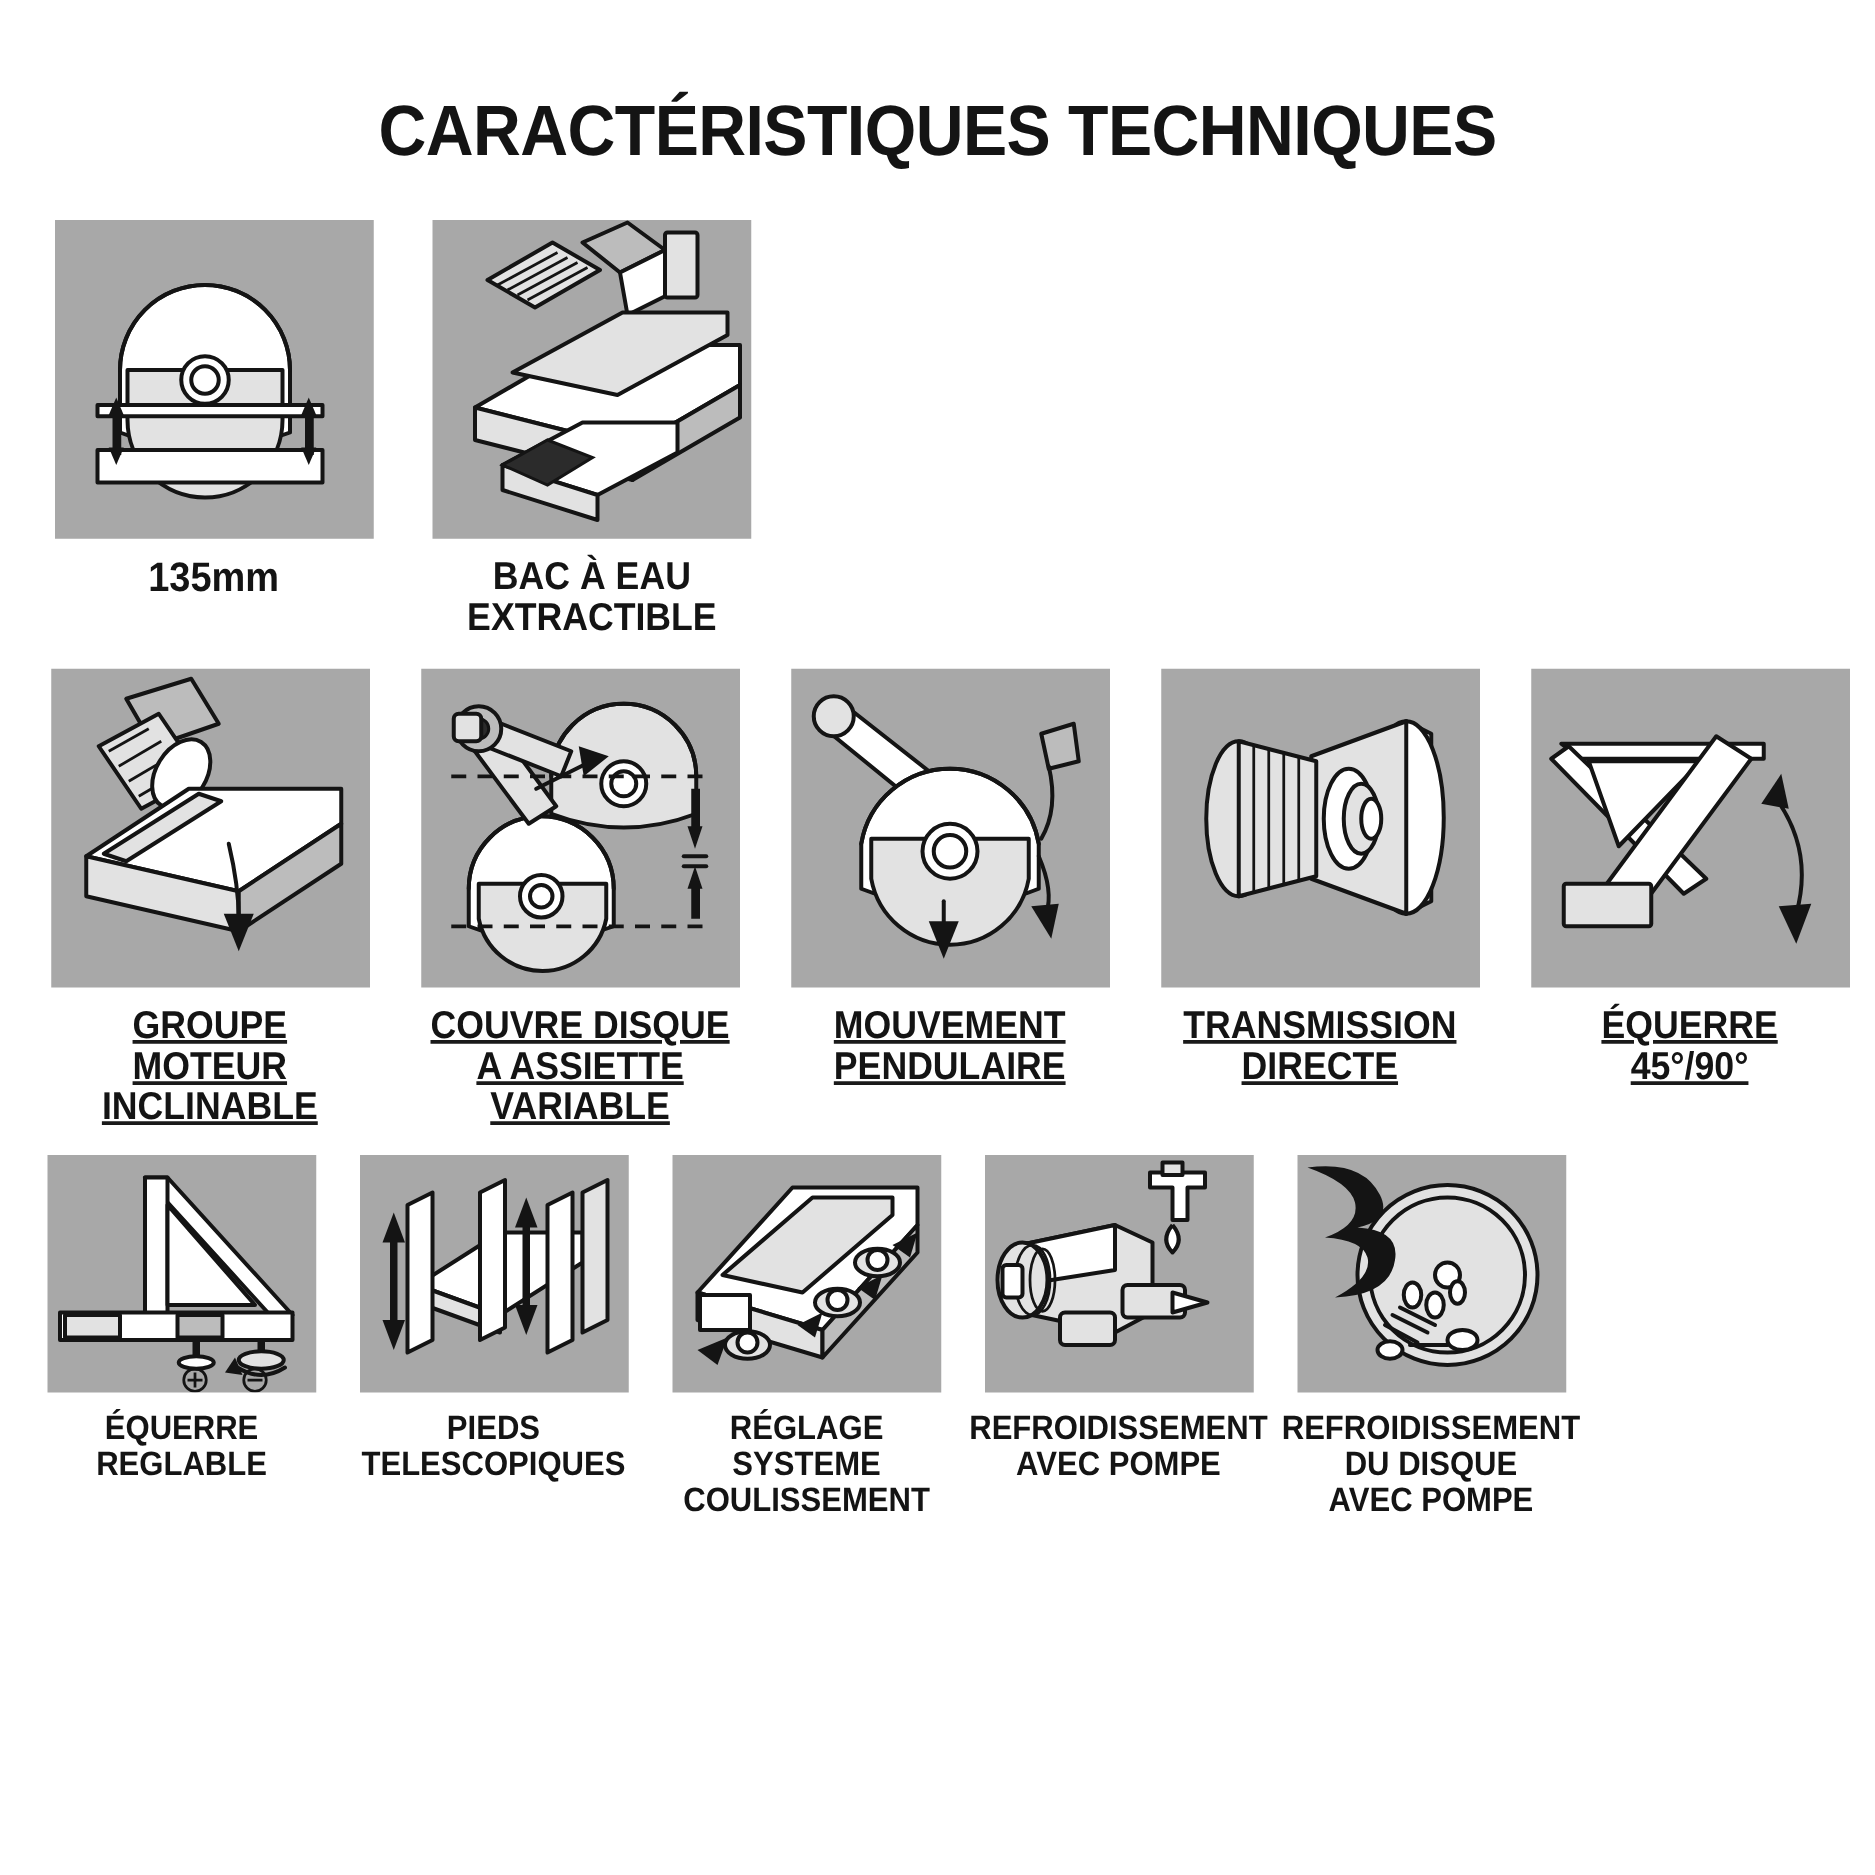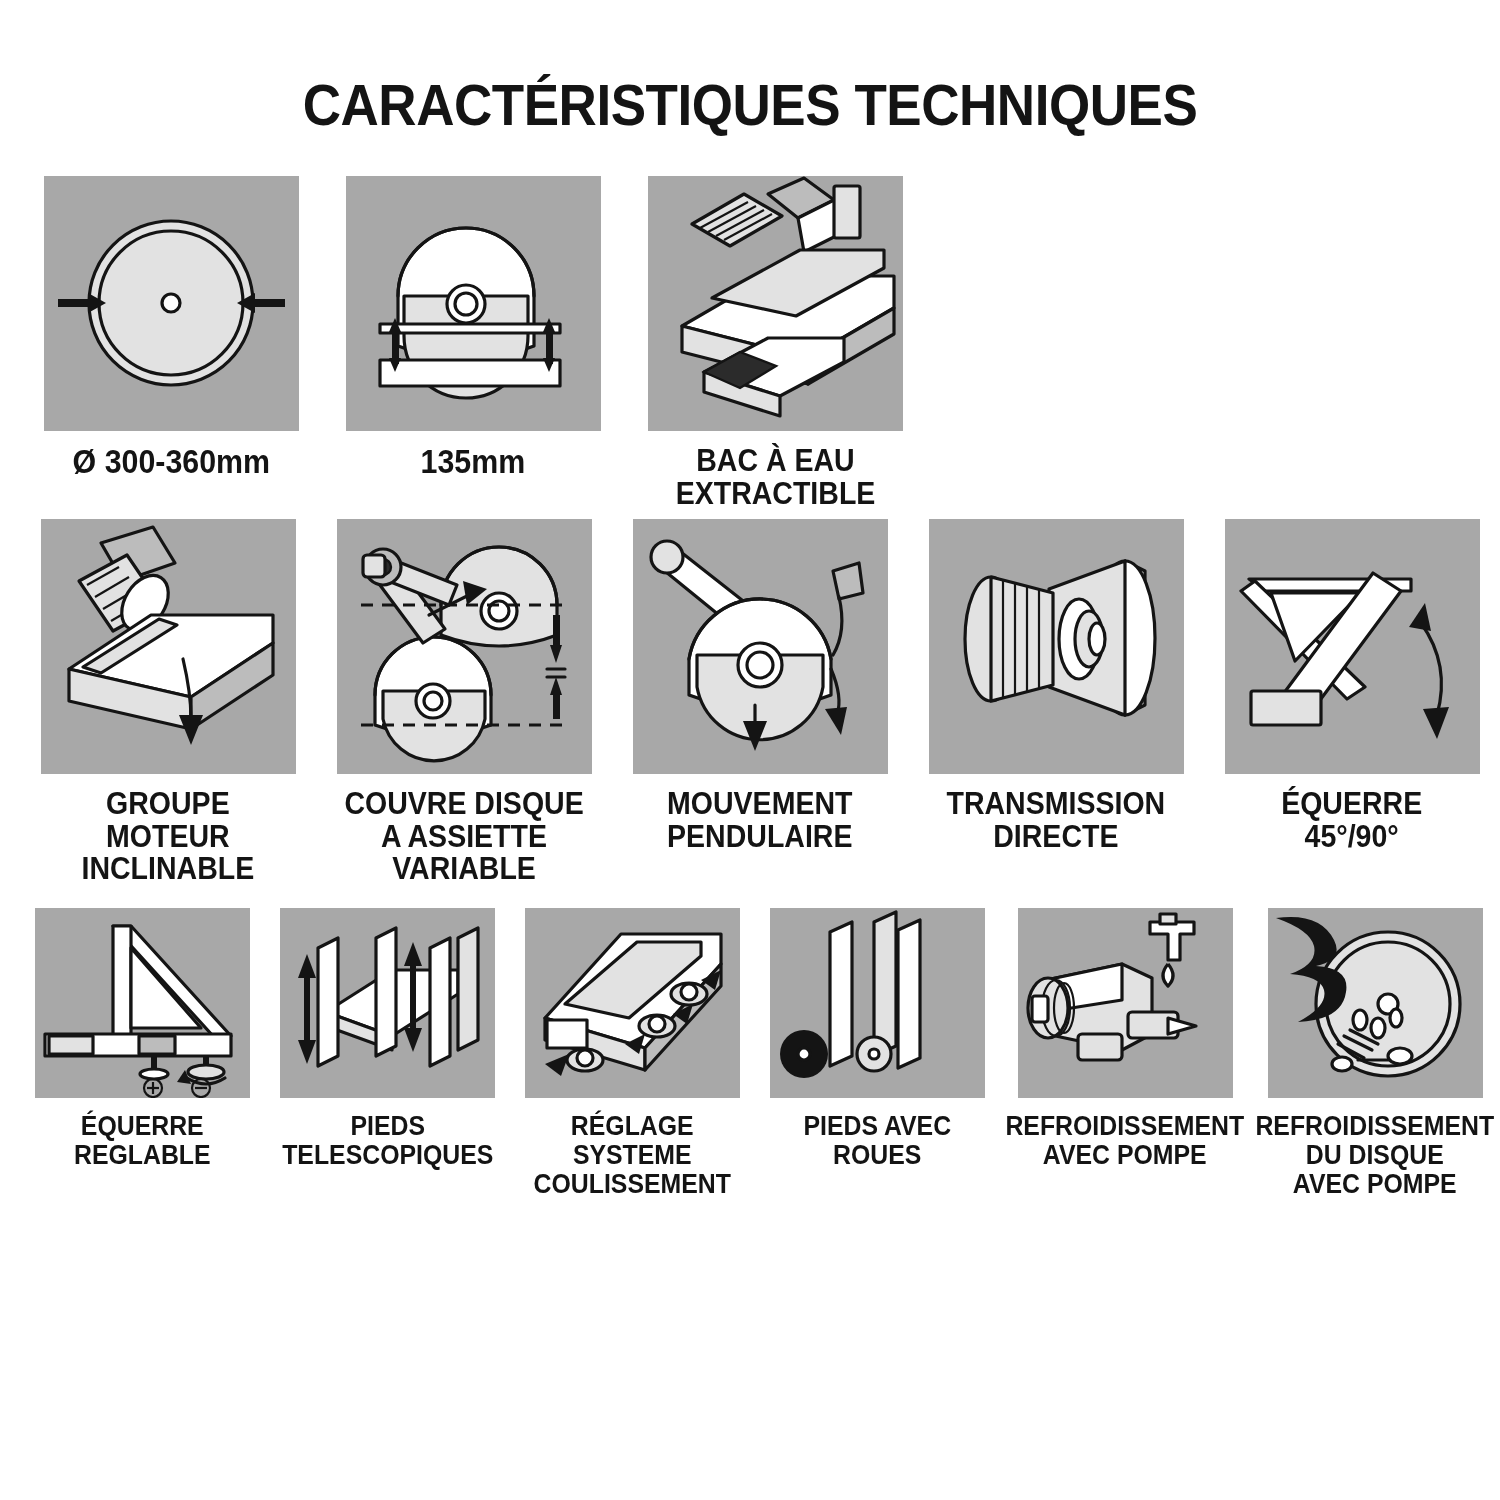--- a/index.html
+++ b/index.html
@@ -33,21 +33,21 @@
 
   .grid {
     margin-top: 38px;
   }
   .row {
     display: flex;
     justify-content: flex-start;
     align-items: flex-start;
   }
   .row-1 { padding-left: 20px; }
-  .row-2 { padding-left: 20px; margin-top: 8px; }
+  .row-2 { padding-left: 20px; margin-top: 24px; text-decoration: underline; }
   .row-3 { padding-left: 20px; margin-top: 22px; }
 
   .cell {
     display: flex;
     flex-direction: column;
     align-items: center;
   }
   .cell-1 { width: 302px; }
   .cell-2 { width: 302px; }
   .cell-3 { width: 250px; }
@@ -89,36 +89,20 @@
 <body>
 
 <div id="page">
 
   <div id="title">CARACTÉRISTIQUES TECHNIQUES</div>
 
   <div class="grid">
 
     <div class="row row-1">
 
-      <div class="cell cell-1">
-        <div class="tile tile-1">
-          <svg viewBox="0 0 255 255" width="255" height="255">
-            <circle class="fl-l" cx="127" cy="127" r="82"></circle>
-            <circle class="ln" cx="127" cy="127" r="72"></circle>
-            <circle class="fl-w" cx="127" cy="127" r="9"></circle>
-            <g class="blk">
-              <rect x="14" y="123" width="30" height="8"></rect>
-              <polygon points="44,117 62,127 44,137"></polygon>
-              <rect x="211" y="123" width="30" height="8"></rect>
-              <polygon points="211,117 193,127 211,137"></polygon>
-            </g>
-          </svg>
-        </div>
-        <div class="caption cap-lg">Ø 300-360mm</div>
-      </div>
 
 
 
       <div class="cell cell-1">
         <div class="tile tile-1">
           <svg viewBox="0 0 255 255" width="255" height="255">
             <path class="fl-w" d="M52 120 A68 68 0 0 1 188 120 L188 170 Q120 196 52 170 Z"></path>
             <path class="fl-l" d="M58 160 A62 62 0 0 0 182 160 L182 120 L58 120 Z"></path>
             <path class="ln" d="M52 120 A68 68 0 0 1 188 120"></path>
             <circle class="fl-w" cx="120" cy="128" r="19"></circle>
@@ -390,35 +374,20 @@
               <polygon points="176,72 196,62 190,82"></polygon>
               <polygon points="148,106 168,96 162,116"></polygon>
             </g>
           </svg>
         </div>
         <div class="caption cap-sm">RÉGLAGE
 SYSTEME
 COULISSEMENT</div>
       </div>
 
-      <div class="cell cell-3">
-        <div class="tile tile-3">
-          <svg viewBox="0 0 215 190" width="215" height="190">
-            <polygon class="fl-w" points="60,24 82,14 82,148 60,158"></polygon>
-            <polygon class="fl-l" points="104,14 126,4 126,138 104,148"></polygon>
-            <polygon class="fl-w" points="128,22 150,12 150,150 128,160"></polygon>
-            <circle class="blk" cx="34" cy="146" r="24"></circle>
-            <circle class="fl-w" cx="34" cy="146" r="6"></circle>
-            <circle class="fl-l" cx="104" cy="146" r="17"></circle>
-            <circle class="fl-w" cx="104" cy="146" r="5"></circle>
-          </svg>
-        </div>
-        <div class="caption cap-sm">PIEDS AVEC
-ROUES</div>
-      </div>
 
       <div class="cell cell-3">
         <div class="tile tile-3">
           <svg viewBox="0 0 215 190" width="215" height="190">
 
             <path class="fl-w" d="M132 14 L176 14 L176 26 L162 26 L162 52 L150 52 L150 26 L132 26 Z"></path>
             <rect class="fl-l" x="142" y="6" width="16" height="10"></rect>
             <path class="fl-w" d="M150 56 q10 12 0 22 q-10 -10 0 -22"></path>
 
             <polygon class="fl-l" points="28,72 104,56 134,70 134,126 104,142 28,126"></polygon>

